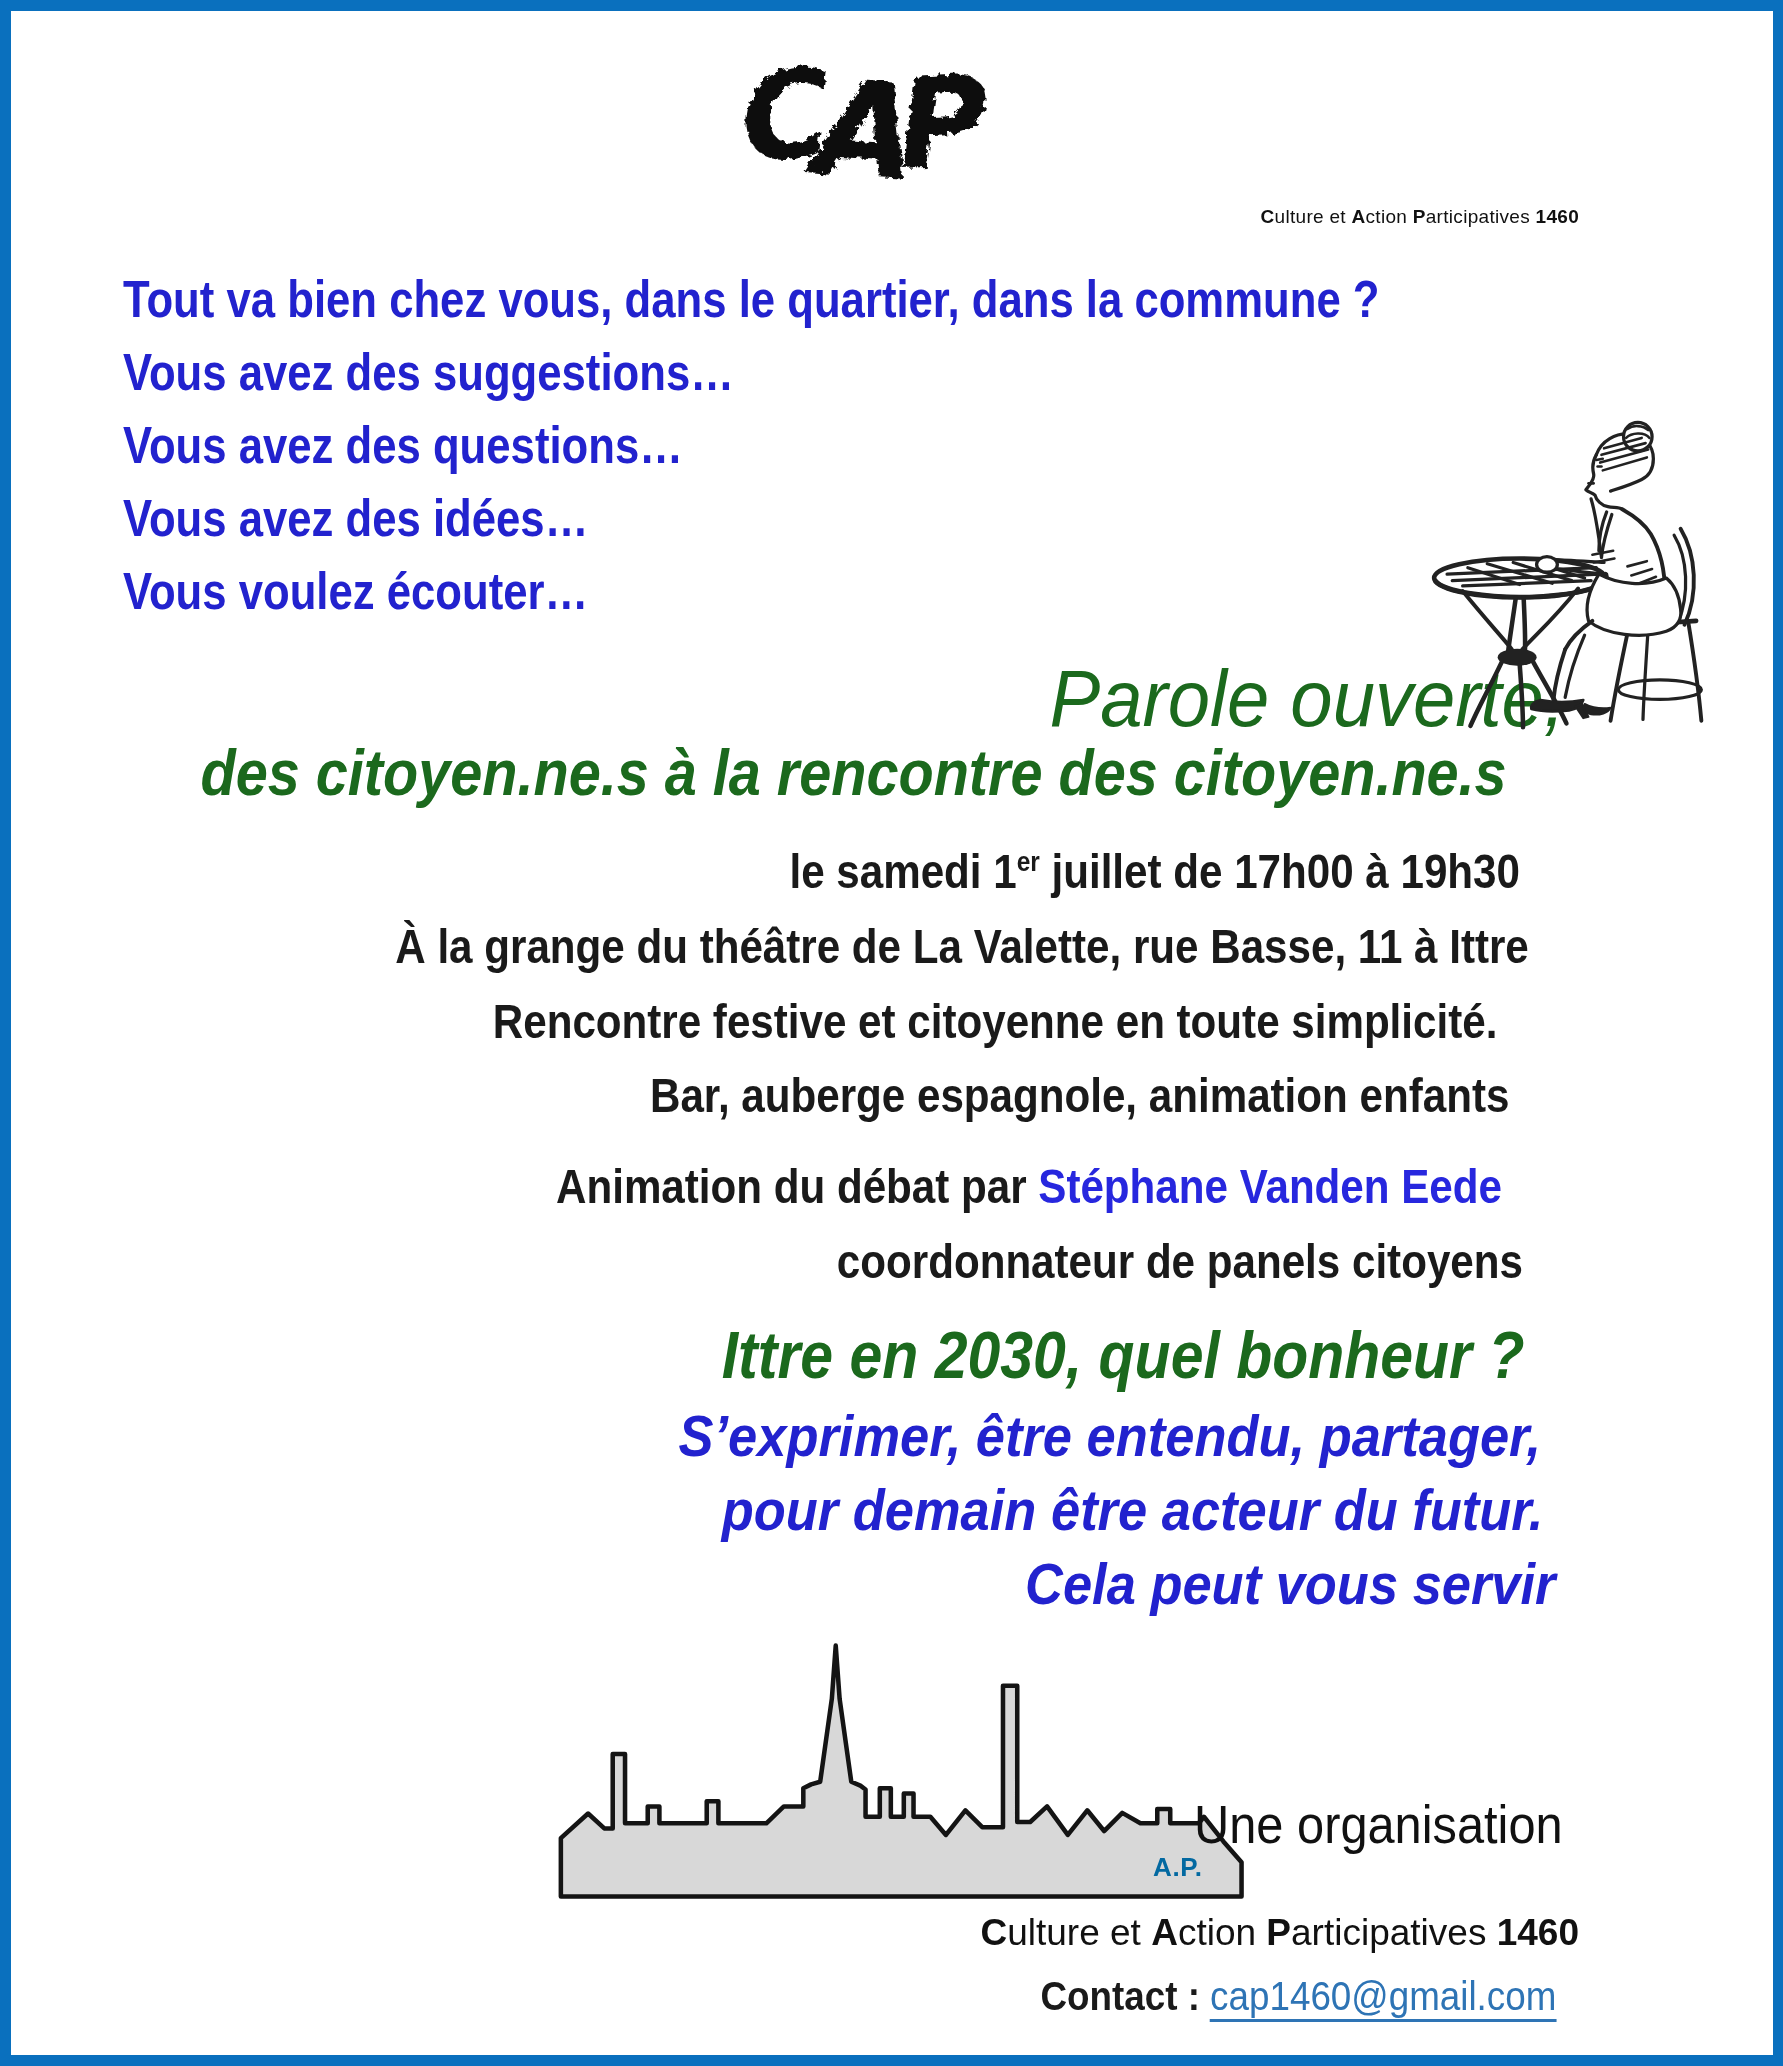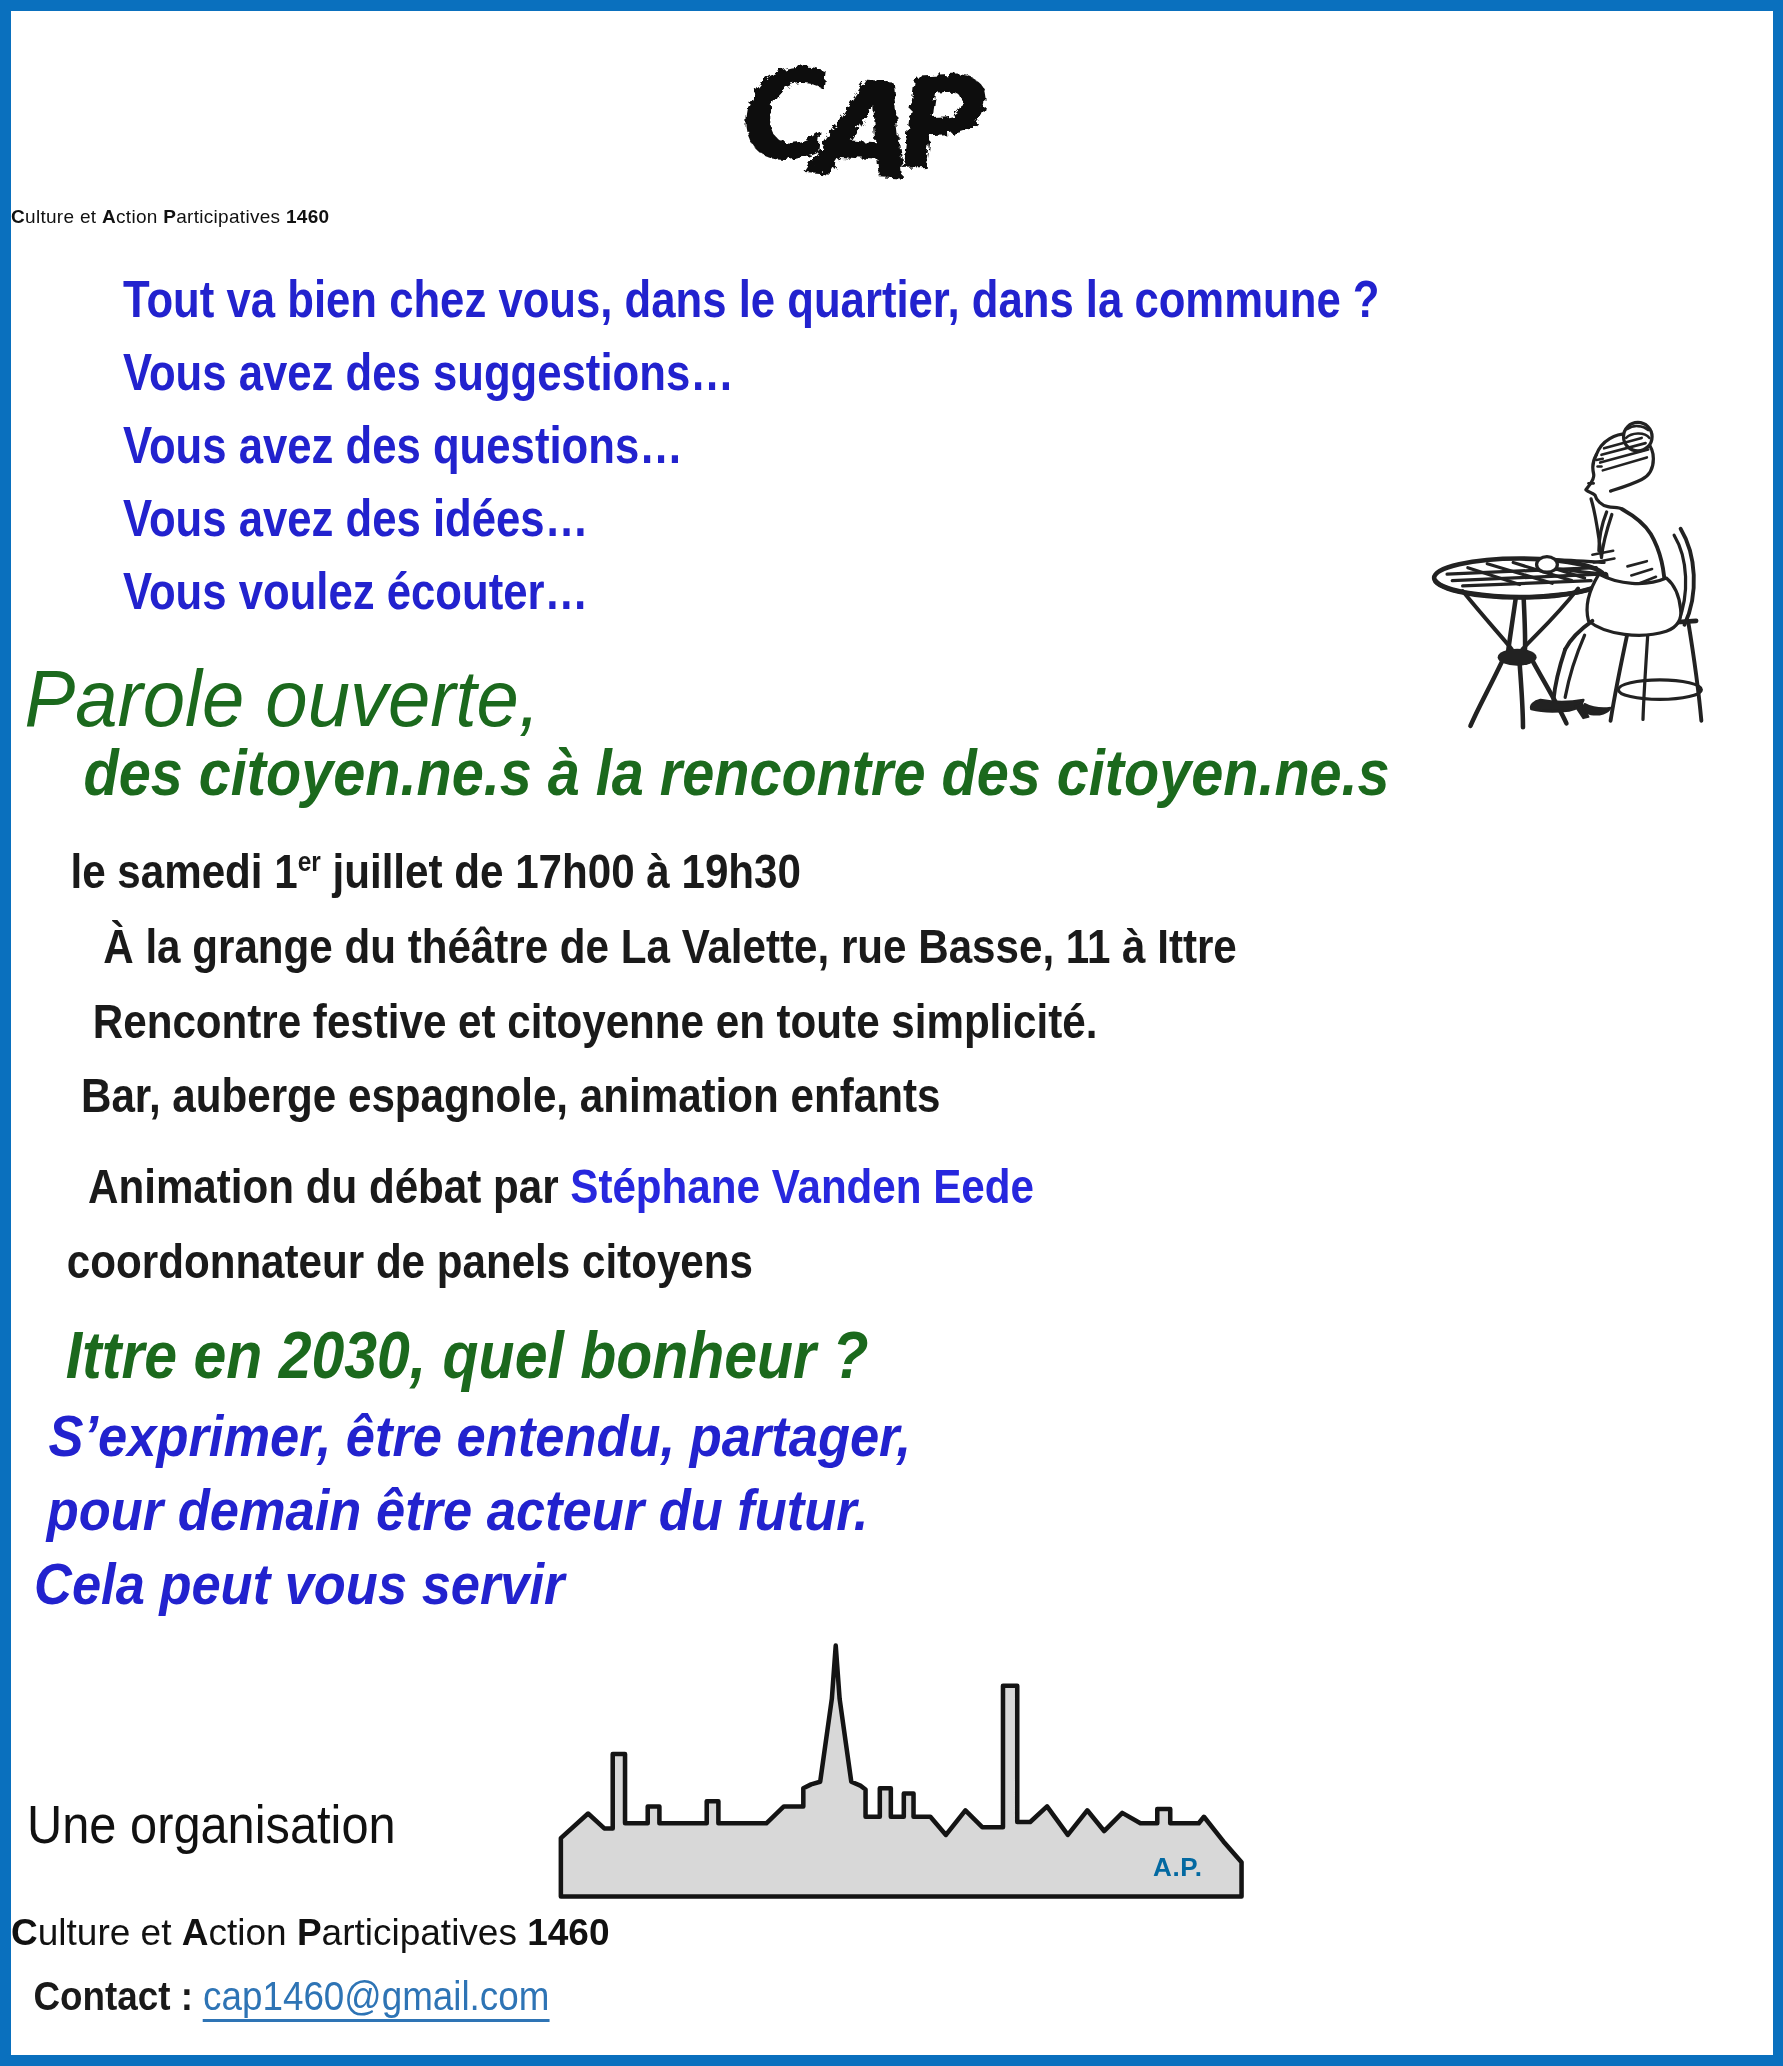--- a/index.html
+++ b/index.html
@@ -7,42 +7,42 @@
     position:relative;
     box-sizing:border-box;
     width:1784px;height:2066px;
     background:#ffffff;
     border:11.7px solid #0A70BE;
     overflow:hidden;
     font-family:"Liberation Sans", sans-serif;
     color:#1A1A1A;
   }
   .abs{position:absolute;}
-  .center-line{position:absolute;left:0;width:1568px;text-align:left;white-space:nowrap;}
+  .center-line{position:absolute;left:0;width:1568px;text-align:right;white-space:nowrap;}
   .cond{display:inline-block;white-space:nowrap;transform:scaleX(0.86);}
   .condL{display:inline-block;white-space:nowrap;transform:scaleX(0.84);transform-origin:0 50%;}
 
   
   #logo{left:1125;top:60;}
   #logo{left:730px;top:39px;width:272px;height:152px;}
   #tagline{top:195px;font-size:19px;font-weight:400;letter-spacing:0.3px;color:#111;}
   #tagline b{font-weight:700;}
 
   
   #intro{left:112px;top:252px;color:#2222CE;font-size:52px;font-weight:700;line-height:73px;}
   #intro div{height:73px;}
 
   
   #title{top:642px;color:#1B691D;font-size:80px;font-weight:400;font-style:italic;}
   #subtitle{top:725px;color:#1B691D;font-size:64px;font-weight:700;font-style:italic;}
 
   
   .detail{font-size:49px;font-weight:700;color:#1A1A1A;}
   #d1{top:832px;text-decoration:underline;}
-  #d2{top:907px;}
+  #d2{top:907px;margin-left:42px;}
   #d3{top:982px;}
   #d4{top:1056px;}
   #a1{top:1147px;}
   #a2{top:1222px;}
   .name-blue{color:#2727DE;}
   sup{font-size:0.58em;vertical-align:super;}
 
   
   #slogan-h{top:1305px;color:#1B691D;font-size:67px;font-weight:700;font-style:italic;}
   .slogan-line{color:#2222CE;font-size:57px;font-weight:700;font-style:italic;}

